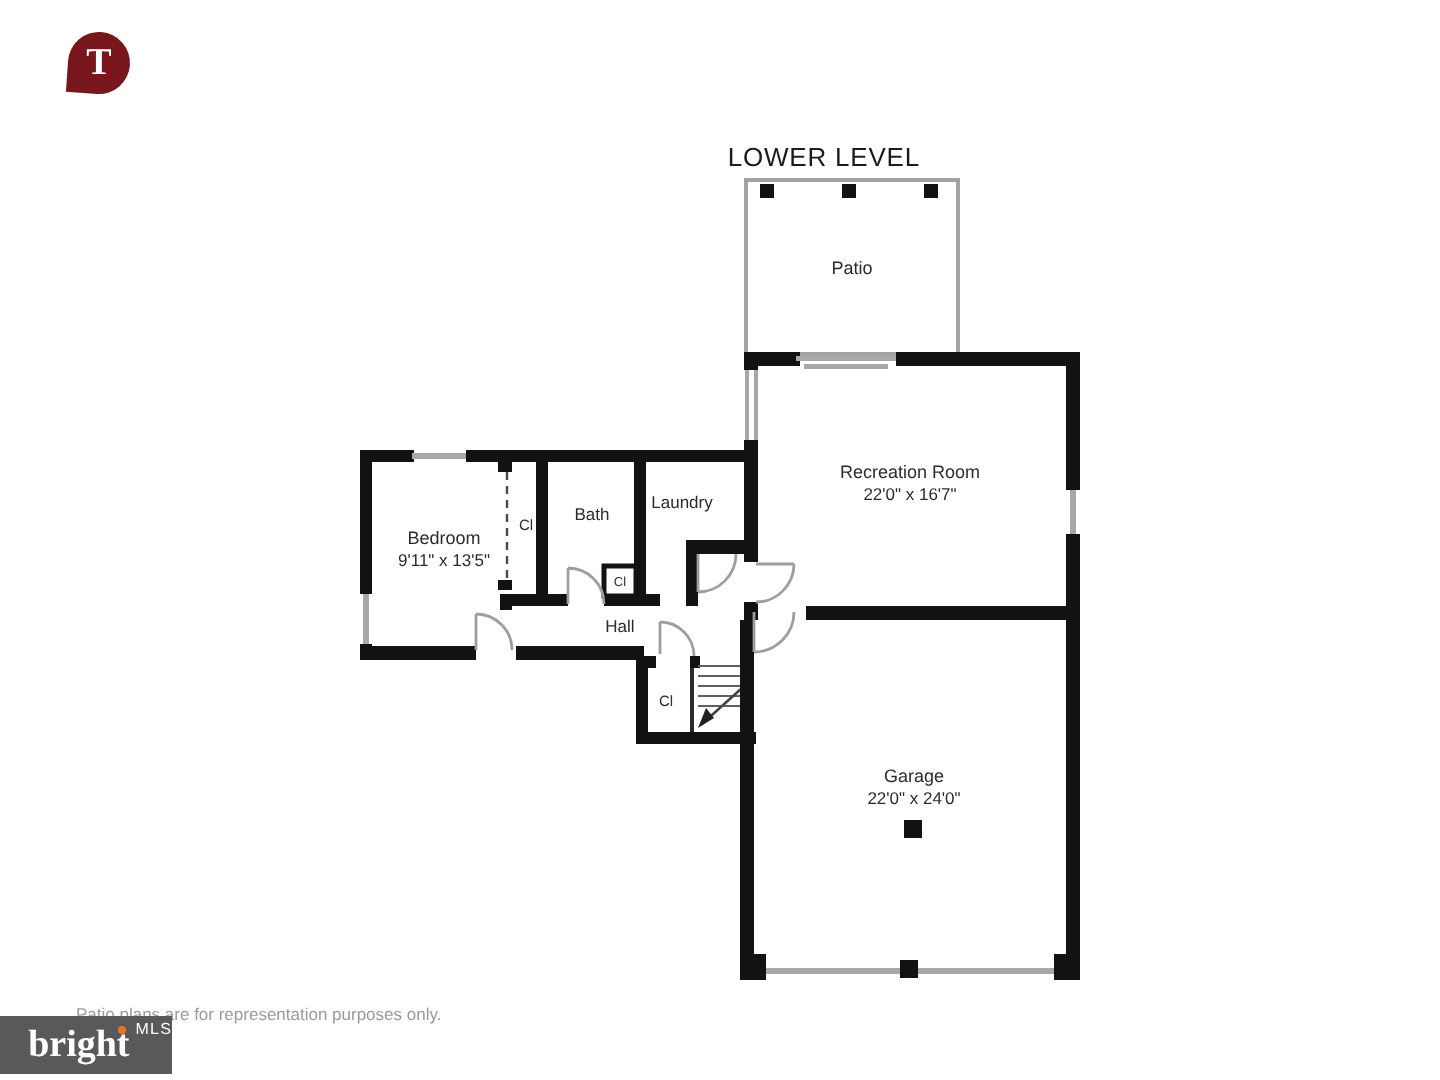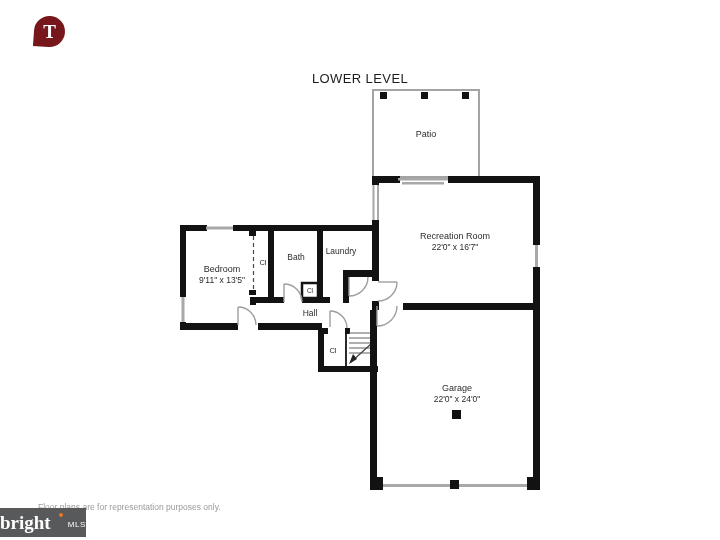--- a/index.html
+++ b/index.html
@@ -7,42 +7,42 @@
   .canvas{position:relative;width:720px;height:540px;background:#fff;overflow:hidden;}
 
   
   .logo{position:absolute;left:34px;top:16px;display:flex;align-items:center;gap:7px;}
   .pin{width:31px;height:31px;background:#77161b;border-radius:50% 50% 50% 0;position:relative;transform:rotate(4deg);}
   .pin .pin-t{position:absolute;inset:0;display:flex;align-items:center;justify-content:center;
     color:#fff;font-family:"Liberation Serif",serif;font-weight:bold;font-size:19px;transform:rotate(-4deg);}
   .logo-text{font-size:30px;color:#3d3d3d;letter-spacing:-0.5px;}
 
   
-  .title{position:absolute;left:260px;top:71px;width:200px;text-align:center;
+  .title{position:absolute;left:260px;top:71px;width:200px;text-align:right;
     font-size:13px;color:#1c1c1c;letter-spacing:0.4px;}
 
   
   svg.plan{position:absolute;left:0;top:0;}
   .wall{fill:#121212;}
   .thinwall{fill:#2a2a2a;}
   .win{fill:#a8a8a8;}
   .patio-line{fill:none;stroke:#a3a3a3;stroke-width:2;}
   .arc{fill:none;stroke:#9e9e9e;stroke-width:1.4;}
   .leaf{stroke:#9e9e9e;stroke-width:1.4;}
   .tread{stroke:#606060;stroke-width:1;}
   .room-label{fill:#2b2b2b;}
   .fs9{font-size:9px;} .fs85{font-size:8.5px;} .fs75{font-size:7.5px;} .fs6{font-size:6.5px;}
 
   
   .disc1{position:absolute;left:38px;top:502px;font-size:8.5px;color:#9a9a9a;z-index:2;}
   .disc2{position:absolute;left:86px;top:515px;font-size:8.5px;color:#9a9a9a;z-index:2;}
   .mls{position:absolute;left:0;top:508px;width:86px;height:29px;background:#58595b;z-index:5;
-    display:flex;align-items:center;justify-content:space-between;gap:3px;}
+    display:flex;align-items:center;justify-content:flex-end;gap:3px;}
   .mls .b{font-family:"Liberation Serif",serif;font-size:19px;font-weight:bold;color:#fff;line-height:1;}
-  .mls .m{font-size:8px;letter-spacing:0.6px;color:#fff;align-self:flex-end;margin-bottom:8px;}
+  .mls .m{font-size:8px;letter-spacing:0.6px;color:#fff;align-self:flex-end;margin-bottom:18px;}
   .mls-accent{position:absolute;left:59px;top:5px;width:4px;height:4px;background:#e87722;border-radius:50%;}
 </style>
 </head>
 <body>
 
 <div class="canvas">
 
   <div class="logo">
     <div class="pin">
       <span class="pin-t">T</span>
@@ -166,21 +166,21 @@
     <text class="room-label fs75" x="263" y="265" text-anchor="middle">Cl</text>
     <text class="room-label fs85" x="296" y="260" text-anchor="middle">Bath</text>
     <text class="room-label fs6" x="310" y="293" text-anchor="middle">Cl</text>
     <text class="room-label fs85" x="341" y="254" text-anchor="middle">Laundry</text>
     <text class="room-label fs85" x="310" y="316" text-anchor="middle">Hall</text>
     <text class="room-label fs75" x="333" y="353" text-anchor="middle">Cl</text>
     <text class="room-label fs9" x="457" y="391" text-anchor="middle">Garage</text>
     <text class="room-label fs85" x="457" y="402" text-anchor="middle">22'0" x 24'0"</text>
   </svg>
 
-  <div class="disc1">Floor plans are for representation purposes only.</div>
+  <div class="disc1">Patio plans are for representation purposes only.</div>
 
   <div class="mls">
     <span class="b">bright</span>
     <span class="m">MLS</span>
     <div class="mls-accent"></div>
   </div>
 
 </div>
 
 </body></html>

